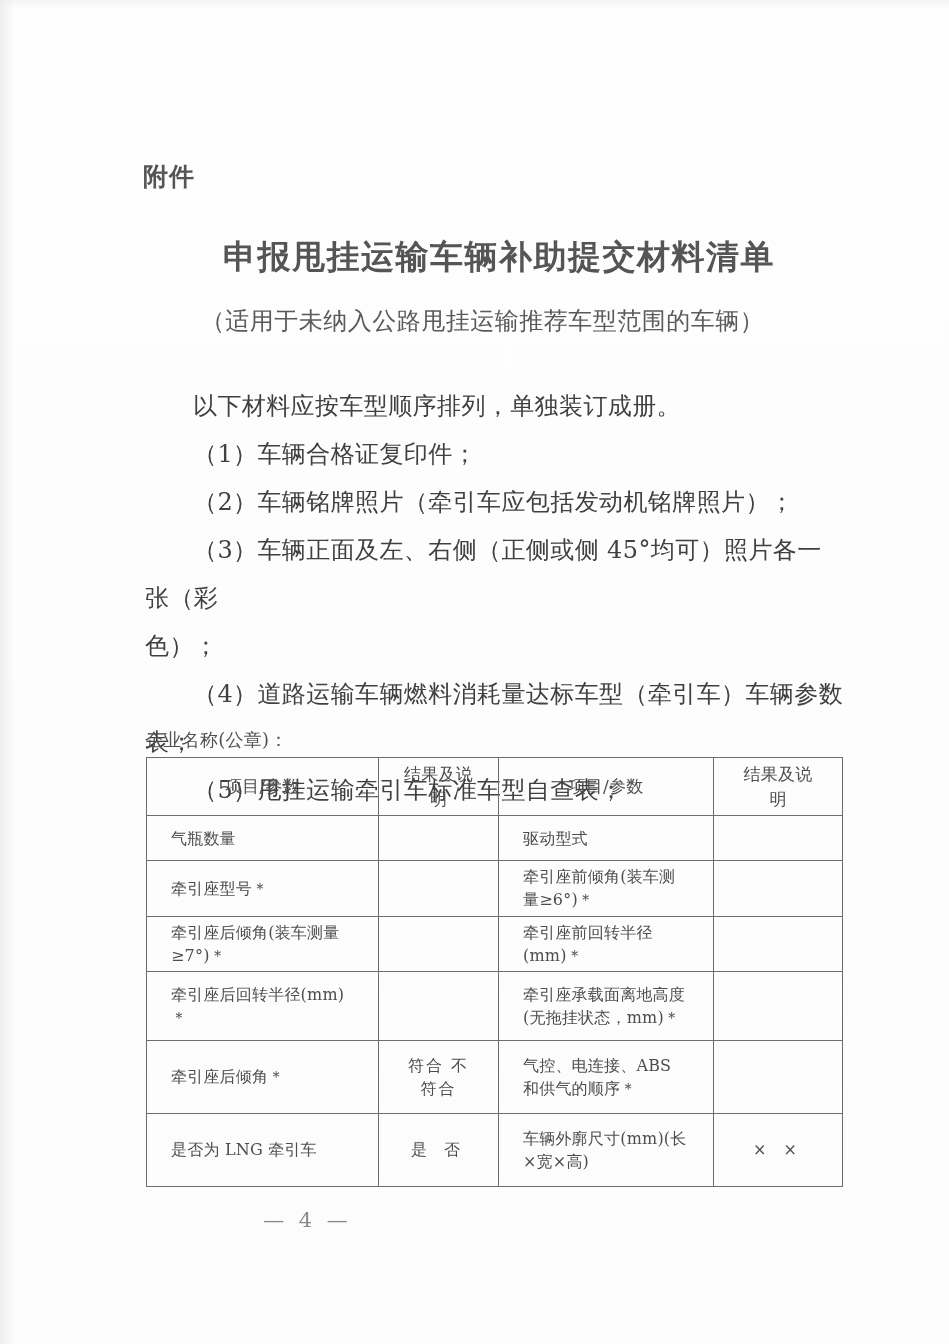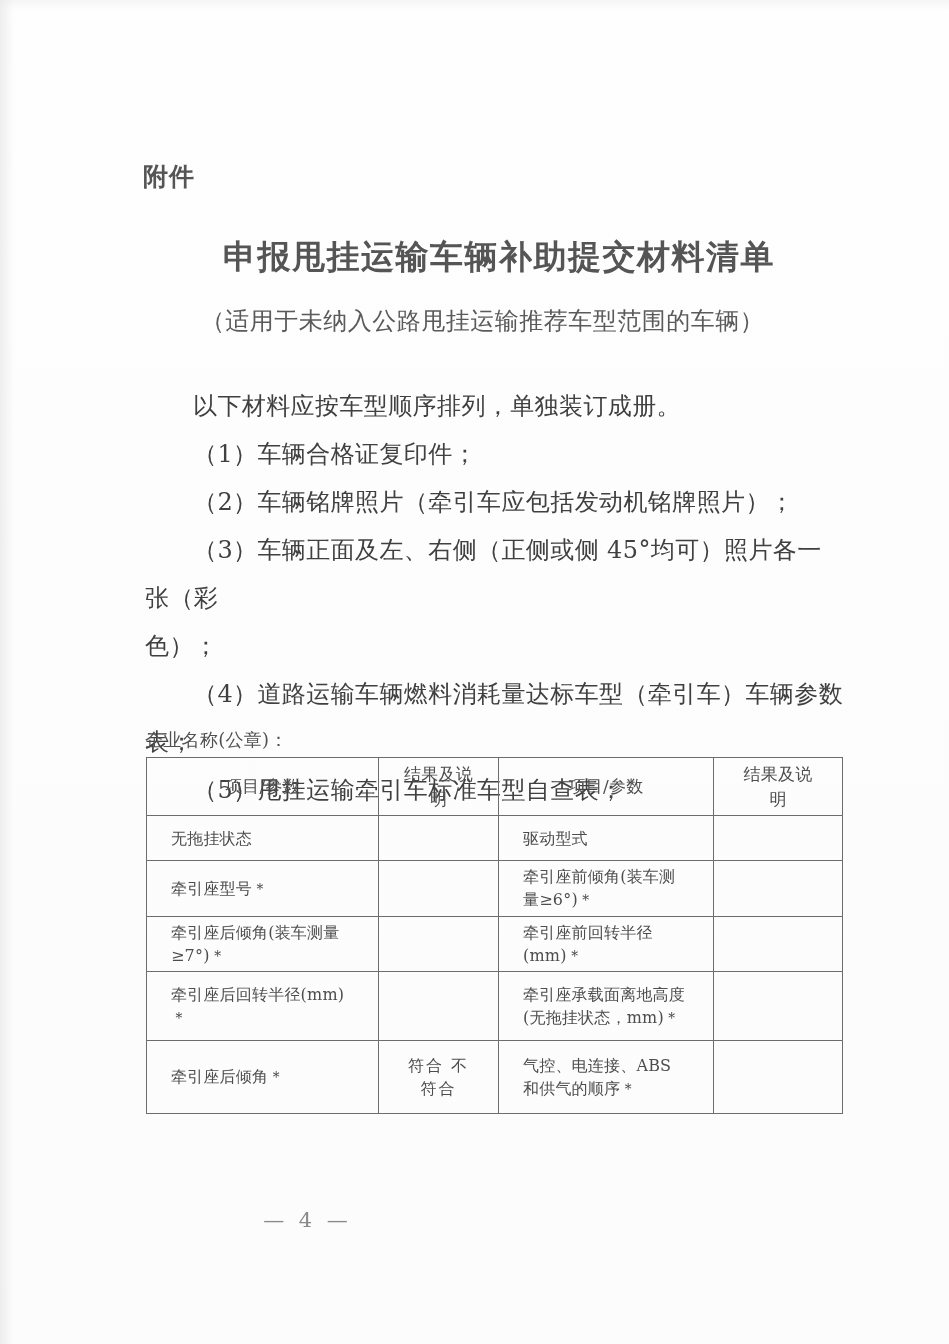--- a/index.html
+++ b/index.html
@@ -195,21 +195,21 @@
     <thead>
       <tr class="h-hdr">
         <th>项目/参数</th>
         <th>结果及说明</th>
         <th>项目/参数</th>
         <th>结果及说明</th>
       </tr>
     </thead>
     <tbody>
       <tr class="h-sm">
-        <td class="label-cell">无拖挂状态</td>
+        <td class="label-cell">气瓶数量</td>
         <td class="value-cell"></td>
         <td class="label-cell">驱动型式</td>
         <td class="value-cell"></td>
       </tr>
       <tr class="h-sm">
         <td class="label-cell">牵引座型号＊</td>
         <td class="value-cell"></td>
         <td class="label-cell">牵引座前倾角(装车测量≥6°)＊</td>
         <td class="value-cell"></td>
       </tr>
@@ -224,20 +224,26 @@
         <td class="value-cell"></td>
         <td class="label-cell">牵引座承载面离地高度(无拖挂状态，mm)＊</td>
         <td class="value-cell"></td>
       </tr>
       <tr class="h-lg">
         <td class="label-cell">牵引座后倾角＊</td>
         <td class="value-cell">符合  不符合</td>
         <td class="label-cell">气控、电连接、ABS 和供气的顺序＊</td>
         <td class="value-cell"></td>
       </tr>
+      <tr class="h-lg">
+        <td class="label-cell">是否为 LNG 牵引车</td>
+        <td class="value-cell wide">是  否</td>
+        <td class="label-cell">车辆外廓尺寸(mm)(长×宽×高)</td>
+        <td class="value-cell wide">×  ×</td>
+      </tr>
     </tbody>
   </table>
 
   <div class="page-number">
     <span class="page-number-inner">— 4 —</span>
   </div>
 
 </div>
 
 </body></html>

